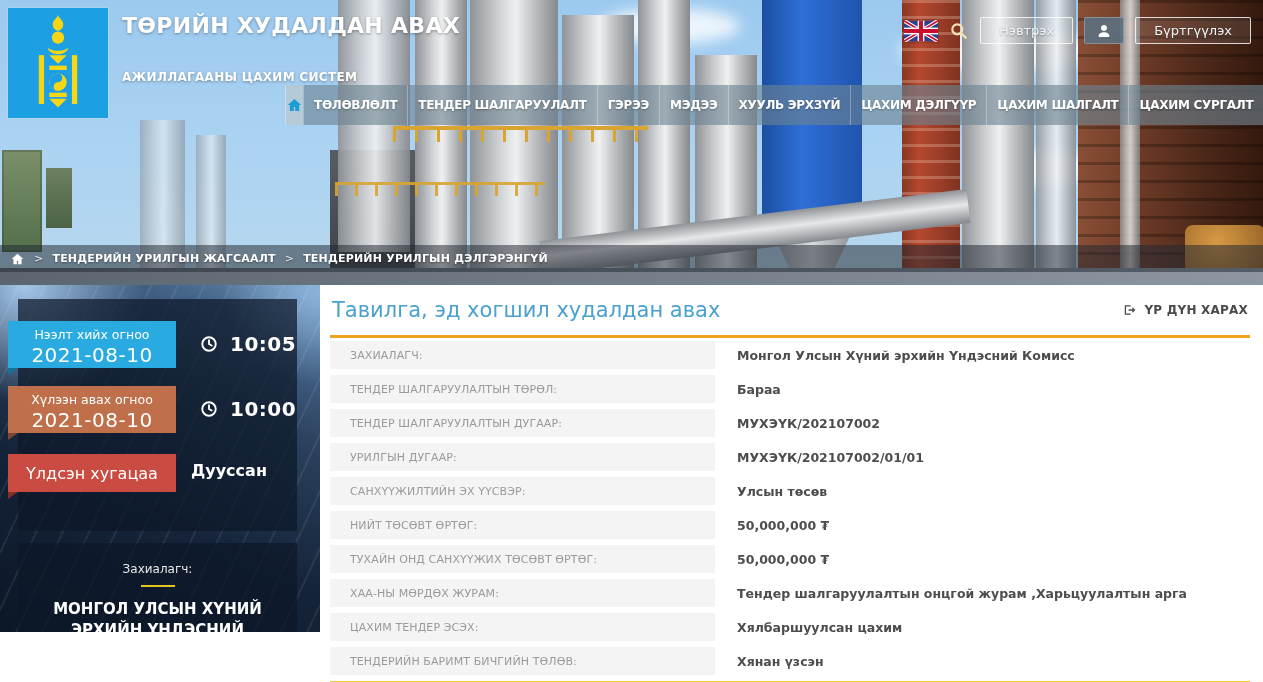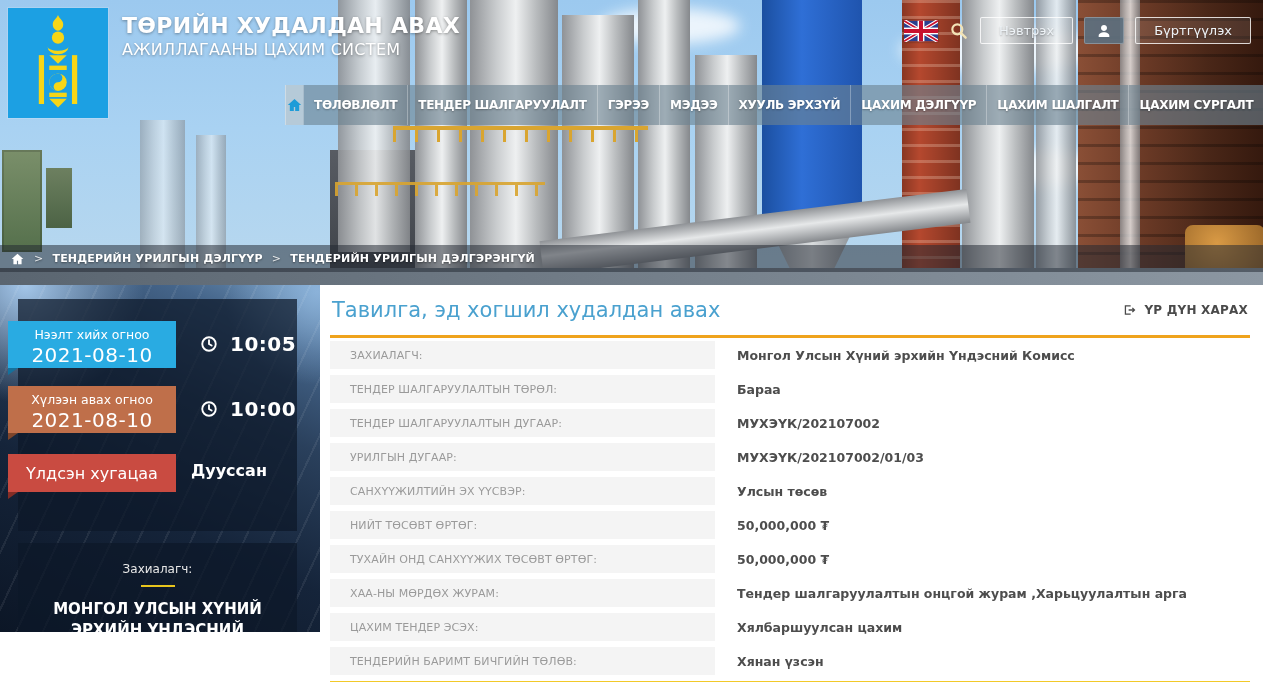--- a/index.html
+++ b/index.html
@@ -21,21 +21,21 @@
   .cyl-dim { opacity:.55; }
 
   
   .logo-box {
     position:absolute; left:8px; top:8px; width:100px; height:110px;
     background:#1ca0e3; display:flex; align-items:center; justify-content:center;
     box-shadow:0 0 0 1px rgba(255,255,255,.15); cursor:pointer;
   }
   .site-title { position:absolute; left:122px; top:12px; color:#fff; text-shadow:0 1px 3px rgba(0,0,0,.35); }
   .site-title .l1 { font-size:22px; font-weight:700; letter-spacing:.3px; line-height:27px; }
-  .site-title .l2 { font-size:16px; font-weight:400; letter-spacing:.3px; line-height:22px; }
+  .site-title .l2 { font-size:12px; font-weight:700; letter-spacing:.3px; line-height:22px;margin-top:27px; }
 
   
   .topbar { position:absolute; top:17px; right:12px; display:flex; align-items:center; gap:11px; }
   .flag { width:34px; height:22px; display:block; cursor:pointer; box-shadow:0 0 2px rgba(0,0,0,.4); }
   .search-ic { width:20px; height:20px; cursor:pointer; }
   .tb-btn {
     height:27px; line-height:25px; padding:0 18px; border:1px solid rgba(255,255,255,.8);
     background:rgba(255,255,255,.10); color:#eef3f7; font-size:13px; border-radius:2px;
     cursor:pointer; font-family:inherit; text-shadow:0 1px 2px rgba(0,0,0,.3);
   }
@@ -228,21 +228,21 @@
       <div class="nav-item">ЦАХИМ ДЭЛГҮҮР</div>
       <div class="nav-item">ЦАХИМ ШАЛГАЛТ</div>
       <div class="nav-item">ЦАХИМ СУРГАЛТ</div>
     </nav>
 
     <div class="breadcrumb">
       <svg class="bc-home" viewBox="0 0 24 24">
         <path fill="#fff" d="M12 3 2 12h3v9h6v-6h2v6h6v-9h3z"></path>
       </svg>
       <span class="bc-sep">&gt;</span>
-      <span class="bc-item">ТЕНДЕРИЙН УРИЛГЫН ДЭЛГҮҮР</span>
+      <span class="bc-item">ТЕНДЕРИЙН УРИЛГЫН ЖАГСААЛТ</span>
       <span class="bc-sep">&gt;</span>
       <span class="bc-item">ТЕНДЕРИЙН УРИЛГЫН ДЭЛГЭРЭНГҮЙ</span>
     </div>
   </div>
 
   <aside class="sidebar">
     <div class="sb-panel panel-dates"></div>
 
     <div class="date-box box-open">
       <div class="db-label">Нээлт хийх огноо</div>
@@ -303,21 +303,21 @@
         <div class="row">
           <div class="row-label">ТЕНДЕР ШАЛГАРУУЛАЛТЫН ТӨРӨЛ:</div>
           <div class="row-value">Бараа</div>
         </div>
         <div class="row">
           <div class="row-label">ТЕНДЕР ШАЛГАРУУЛАЛТЫН ДУГААР:</div>
           <div class="row-value">МУХЭҮК/202107002</div>
         </div>
         <div class="row">
           <div class="row-label">УРИЛГЫН ДУГААР:</div>
-          <div class="row-value">МУХЭҮК/202107002/01/03</div>
+          <div class="row-value">МУХЭҮК/202107002/01/01</div>
         </div>
         <div class="row">
           <div class="row-label">САНХҮҮЖИЛТИЙН ЭХ ҮҮСВЭР:</div>
           <div class="row-value">Улсын төсөв</div>
         </div>
         <div class="row">
           <div class="row-label">НИЙТ ТӨСӨВТ ӨРТӨГ:</div>
           <div class="row-value">50,000,000 ₮</div>
         </div>
         <div class="row">

